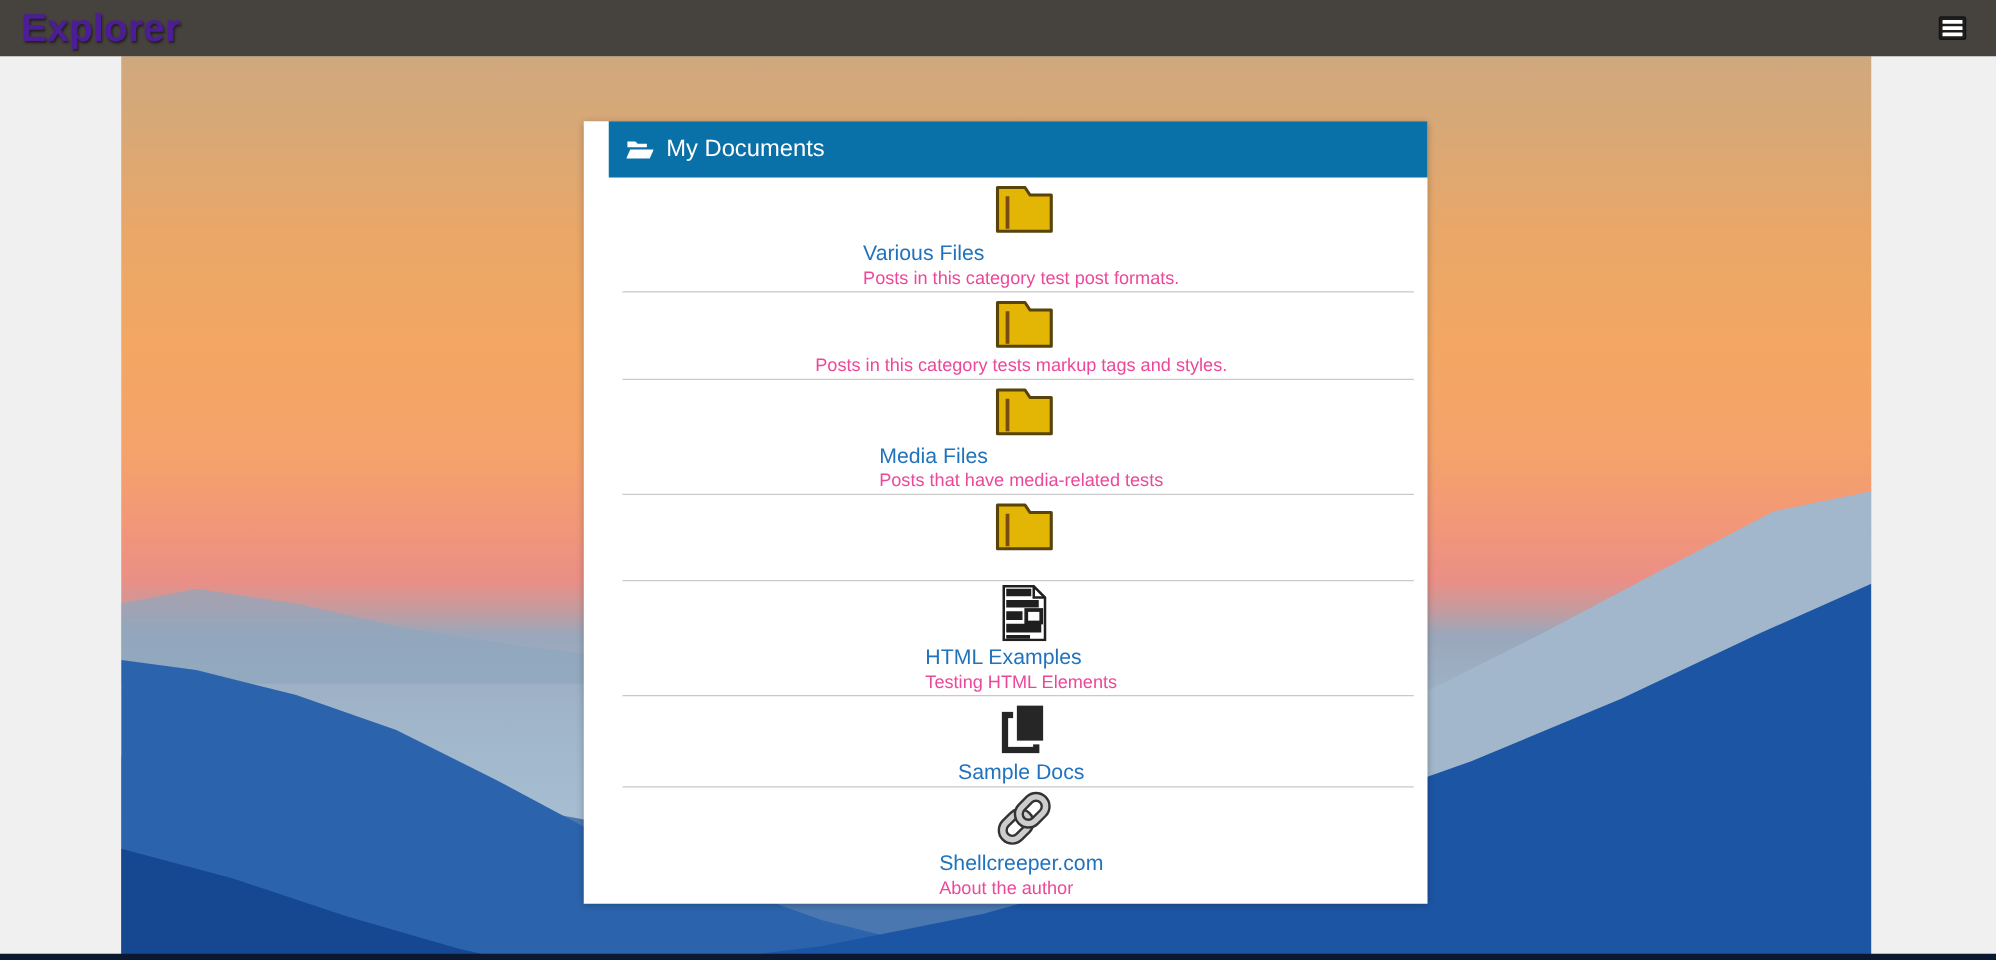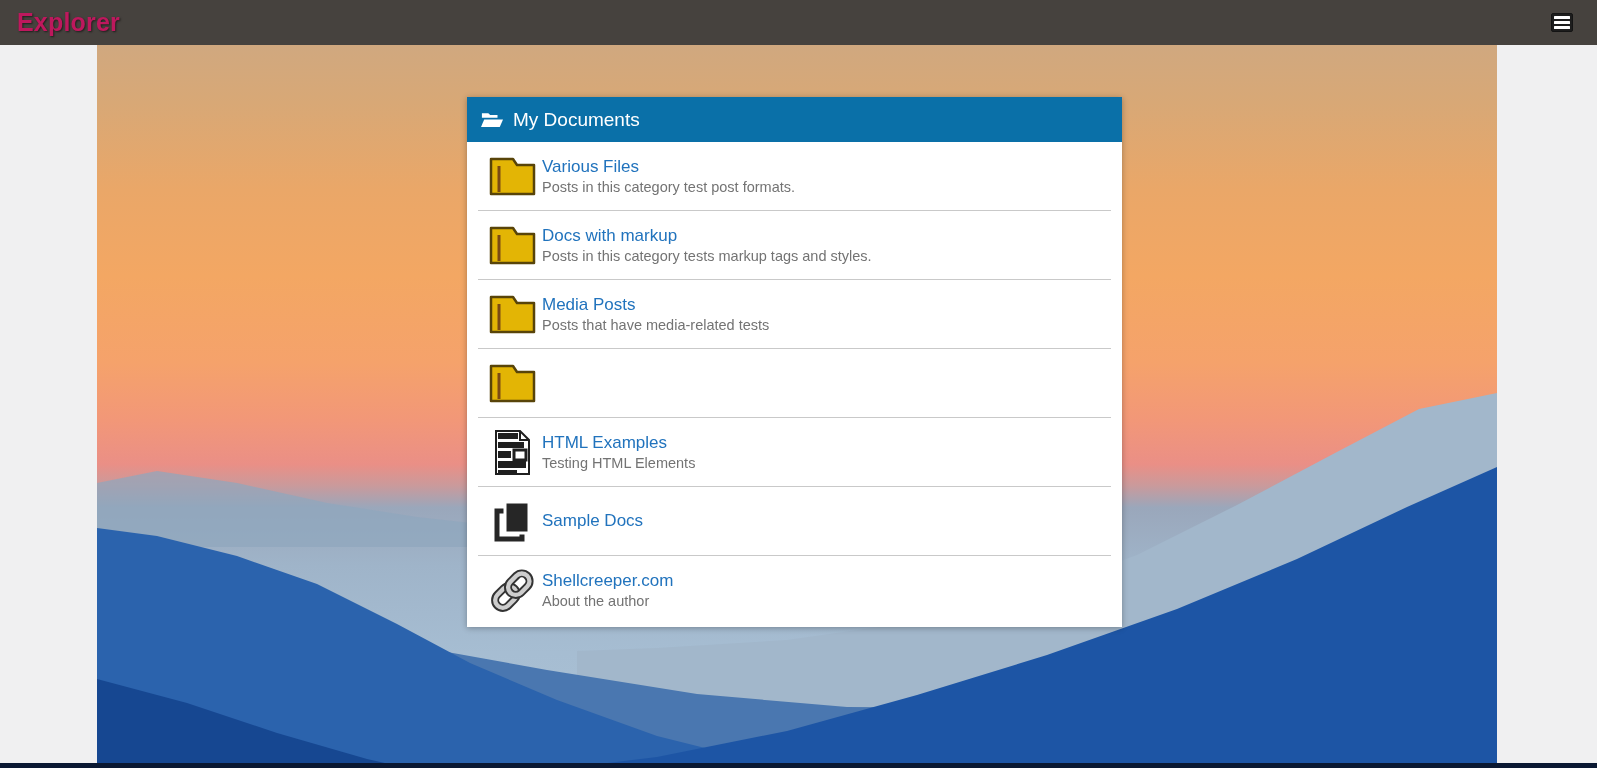--- a/index.html
+++ b/index.html
@@ -26,63 +26,63 @@
       #abc2d6 100%);
   }
   .photo svg.mountains{position:absolute;left:0;top:0;width:100%;height:100%;display:block;}
   
   .appbar{
     position:absolute;left:0;top:0;width:1597px;height:45px;z-index:6;
     background:rgba(22,17,12,0.78);
     display:flex;align-items:center;
   }
   .appbar h1{
-    margin:0 0 0 17px;color:#be185d;font-size:25px;font-weight:700;
+    margin:0 0 0 17px;color:#4c1d95;font-size:31px;font-weight:700;
     letter-spacing:.2px;text-shadow:1px 1px 2px rgba(0,0,0,.55);
   }
   .menu-btn{
     position:absolute;right:24px;top:13px;width:22px;height:19px;
     background:#1d1d1d;border:1px solid #141414;border-radius:2px;
     display:flex;flex-direction:column;justify-content:center;gap:2px;
     padding:2px 2px;cursor:pointer;box-sizing:border-box;
   }
   .menu-btn .bar{height:3px;background:#ffffff;border-radius:.5px;}
   
   .bottom-bar{
     position:absolute;left:0;bottom:0;width:1597px;height:5px;
     background:#0a1832;z-index:7;
   }
   
   .card{
     position:absolute;left:467px;top:97px;width:655px;z-index:4;
-    background:#ffffff;box-shadow:0 1px 6px rgba(0,0,0,.3);
+    background:#ffffff;box-shadow:0 1px 6px rgba(0,0,0,.3);padding-left:20px;
   }
   .card-header{
     height:45px;background:#0a70a8;color:#ffffff;
     display:flex;align-items:center;gap:10px;
     padding:0 14px;font-size:19px;
   }
   .card-header svg{display:block;}
   .doc-list{list-style:none;margin:0;padding:0 0 2px 0;}
   .doc-item{
     display:flex;align-items:center;min-height:69px;
-    margin:0 11px;border-bottom:1px solid #c9c9c9;box-sizing:border-box;
+    margin:0 11px;border-bottom:1px solid #c9c9c9;box-sizing:border-box;flex-direction:column;
   }
   .doc-item:last-child{border-bottom:none;}
   .icon-wrap{
     flex:0 0 50px;width:50px;display:flex;justify-content:center;align-items:center;
     margin-left:9px;
   }
   .icon-variant{display:block;}
   .item-text{margin-left:5px;}
   .title{
     display:block;color:#2173bd;font-size:17px;line-height:22px;
     text-decoration:none;cursor:pointer;
   }
-  .desc{color:#737373;font-size:14.5px;line-height:19px;margin-top:2px;}
+  .desc{color:#ec4899;font-size:14.5px;line-height:19px;margin-top:2px;}
   .desc:empty{display:none;}
 </style>
 </head>
 <body>
 
 <div class="photo">
   <svg class="mountains" viewBox="0 0 1400 723" preserveAspectRatio="none">
     <polygon fill="#8fa6bd" opacity="0.7" points="0,438 60,426 140,438 230,458 320,472 410,482 410,502 0,502"></polygon>
     <polygon fill="#a2b7cb" points="1400,348 1322,364 1238,408 1140,460 1040,510 930,550 810,578 690,595 560,603 480,606 480,723 1400,723"></polygon>
     <polygon fill="#4a77b0" points="0,560 150,575 300,598 450,625 600,649 750,662 900,663 1050,649 1200,622 1320,597 1400,580 1400,723 0,723"></polygon>
@@ -125,34 +125,33 @@
   </li>
       <li class="doc-item">
     <span class="icon-wrap">
       <svg class="icon-variant" width="47" height="39" viewBox="0 0 47 39">
         <path d="M2 2 L24 2 L28 8 L45 8 L45 37 L2 37 Z" fill="#e3b505" stroke="#584409" stroke-width="2.5" stroke-linejoin="round"></path>
         <path d="M10 9 V35" stroke="#7a4a14" stroke-width="3" fill="none"></path>
       </svg>
 
     </span>
     <span class="item-text">
-      <a class="title" href="#">Docs with markup</a>
       <span class="desc">Posts in this category tests markup tags and styles.</span>
     </span>
   </li>
       <li class="doc-item">
     <span class="icon-wrap">
       <svg class="icon-variant" width="47" height="39" viewBox="0 0 47 39">
         <path d="M2 2 L24 2 L28 8 L45 8 L45 37 L2 37 Z" fill="#e3b505" stroke="#584409" stroke-width="2.5" stroke-linejoin="round"></path>
         <path d="M10 9 V35" stroke="#7a4a14" stroke-width="3" fill="none"></path>
       </svg>
 
     </span>
     <span class="item-text">
-      <a class="title" href="#">Media Posts</a>
+      <a class="title" href="#">Media Files</a>
       <span class="desc">Posts that have media-related tests</span>
     </span>
   </li>
       <li class="doc-item">
     <span class="icon-wrap">
       <svg class="icon-variant" width="47" height="39" viewBox="0 0 47 39">
         <path d="M2 2 L24 2 L28 8 L45 8 L45 37 L2 37 Z" fill="#e3b505" stroke="#584409" stroke-width="2.5" stroke-linejoin="round"></path>
         <path d="M10 9 V35" stroke="#7a4a14" stroke-width="3" fill="none"></path>
       </svg>
 

